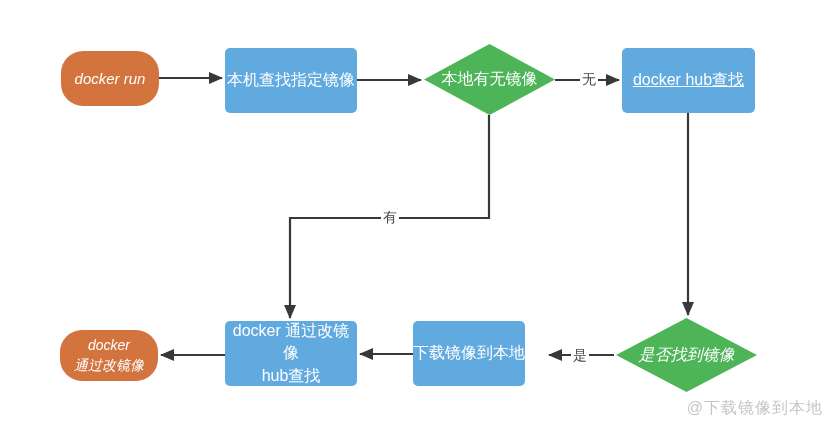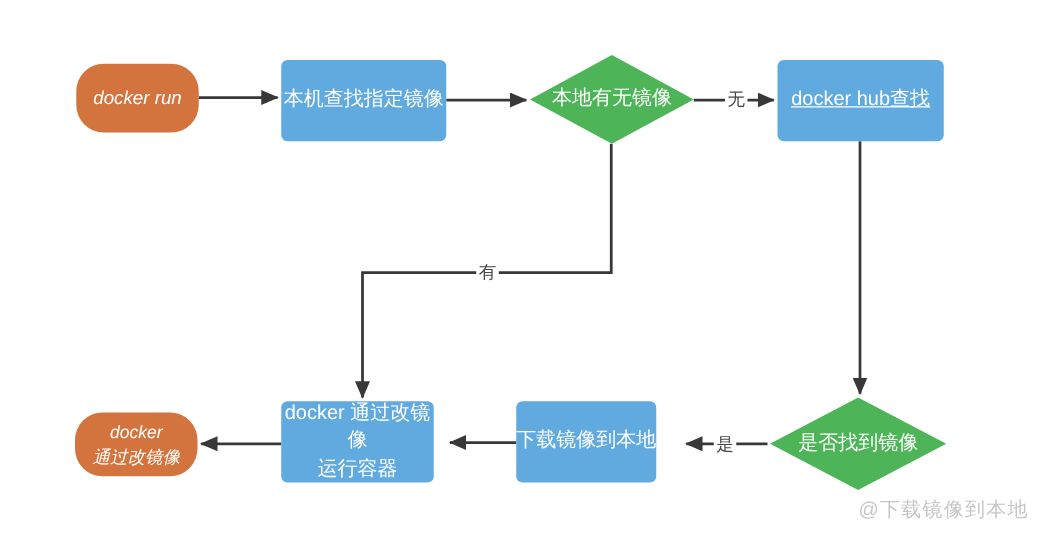--- a/index.html
+++ b/index.html
@@ -62,23 +62,23 @@
     font-size: 16px;
     color: #c6c6c6;
     letter-spacing: 1px;
   }
 
   
   #node-start        { left: 61px;  top: 51px;  width: 98px;  height: 55px; }
   #node-find-local   { left: 225px; top: 48px;  width: 132px; height: 65px; }
   #node-has-local    { left: 424px; top: 44px;  width: 131px; height: 71px; }
   #node-hub-search   { left: 622px; top: 48px;  width: 133px; height: 65px; text-decoration: underline; }
-  #node-found        { left: 616px; top: 318px; width: 141px; height: 74px; }
+  #node-found        { left: 616px; top: 318px; width: 141px; height: 74px; font-style: italic; }
   #node-download     { left: 413px; top: 321px; width: 112px; height: 65px; }
-  #node-create       { left: 225px; top: 321px; width: 122px; height: 65px; }
+  #node-create       { left: 225px; top: 321px; width: 132px; height: 65px; }
   #node-run          { left: 60px;  top: 330px; width: 98px;  height: 51px; text-align: center; }
 
   #label-no   { left: 589px; top: 80px;  }
   #label-has  { left: 390px; top: 218px; }
   #label-yes  { left: 580px; top: 356px; }
 </style>
 </head>
 <body>
 
 <div id="canvas">
@@ -120,21 +120,21 @@
   <div class="node decision" id="node-found">
     <span>是否找到镜像</span>
   </div>
 
   <div class="node process" id="node-download">
     <span>下载镜像到本地</span>
   </div>
 
   <div class="node process" id="node-create">
     <span>docker 通过改镜像</span>
-    <span>运行容器</span>
+    <span>hub查找</span>
   </div>
 
   <div class="node terminal" id="node-run" style="font-size:14px;">
     <span>docker</span>
     <span>通过改镜像</span>
   </div>
 
   <span class="edge-label" id="label-no">无</span>
   <span class="edge-label" id="label-has">有</span>
   <span class="edge-label" id="label-yes">是</span>

